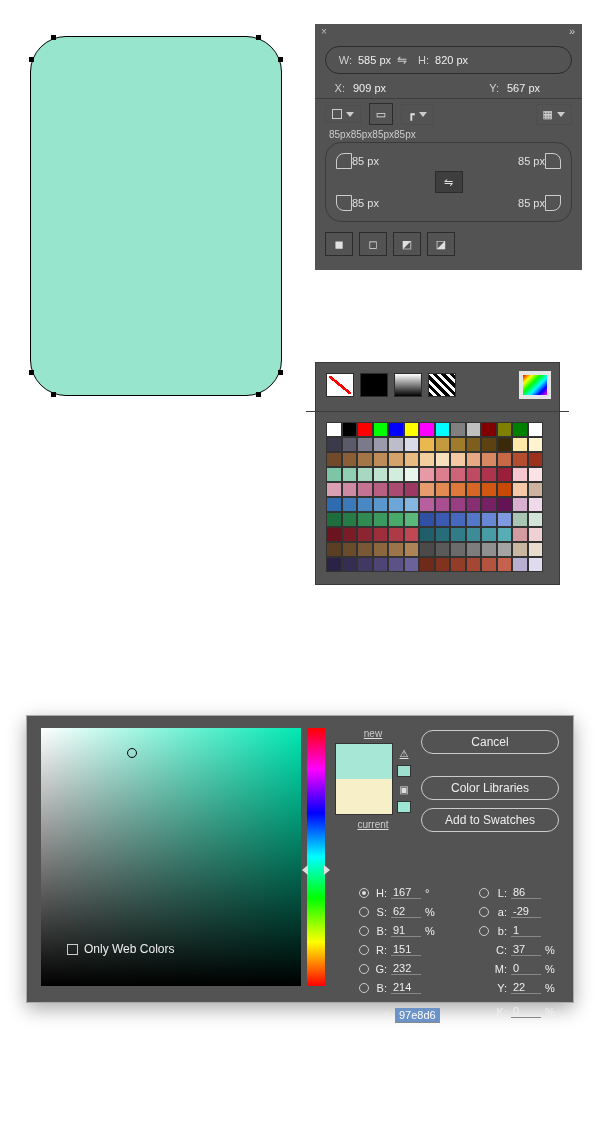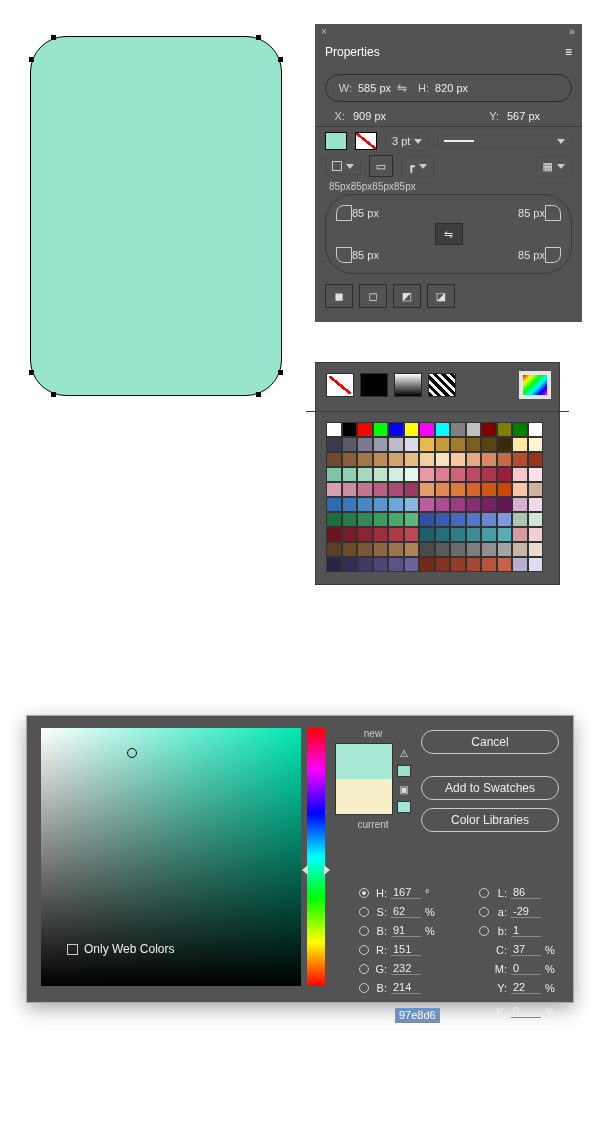--- a/index.html
+++ b/index.html
@@ -55,21 +55,21 @@
   .link-ic{font-size:12px;color:#ccc;}
   .sep{height:1px;background:#3d3d3d;margin:4px -10px;}
   .fill-sw{width:22px;height:18px;border:1px solid #000;background:#97e5cd;}
   .stroke-sw{width:22px;height:18px;border:1px solid #000;background:#fff;position:relative;}
   .stroke-sw::after{content:"";position:absolute;left:0;top:0;right:0;bottom:0;
     background:linear-gradient(to top right,transparent 45%,#f00 45%,#f00 55%,transparent 55%);}
   .dd{display:flex;align-items:center;border:1px solid #2c2c2c20;padding:3px 6px;gap:4px;}
   .dd .car{font-size:9px;color:#ccc;}
   .ic-btn{width:24px;height:22px;border:1px solid #2c2c2c;display:flex;align-items:center;justify-content:center;background:#535353;}
   .small-lab{font-size:10px;color:#ccc;margin:4px 0 2px 4px;}
-  .corners{border:1px solid #3a3a3a;border-radius:28px;padding:8px 10px;}
+  .corners{border:1px solid #3a3a3a;border-radius:16px;padding:8px 10px;}
   .corners-row{display:flex;align-items:center;justify-content:space-between;margin:2px 0;}
   .corner-ic{width:16px;height:16px;border:1px solid #ccc;}
   .corner-ic.tl{border-radius:8px 0 0 0;} .corner-ic.tr{border-radius:0 8px 0 0;}
   .corner-ic.bl{border-radius:0 0 0 8px;} .corner-ic.br{border-radius:0 0 8px 0;}
   .link-box{width:28px;height:22px;background:#3e3e3e;border:1px solid #2c2c2c;display:flex;align-items:center;justify-content:center;}
   .path-row{display:flex;gap:6px;margin-top:10px;}
   .path-btn{width:28px;height:24px;background:#535353;border:1px solid #2c2c2c;display:flex;align-items:center;justify-content:center;}
 
   
   .fill-pop{position:absolute;left:315px;top:362px;width:245px;background:#535353;border:1px solid #3a3a3a;}
@@ -100,21 +100,21 @@
     background:
       linear-gradient(to top, #000, transparent),
       linear-gradient(to right, #fff, #00e8b3);}
   .cp-cursor{position:absolute;width:10px;height:10px;border:1.2px solid #000;border-radius:50%;
     left:86px;top:20px;}
   .hue{width:18px;height:258px;background:linear-gradient(to bottom,
     #f00,#f0f 16%,#00f 33%,#0ff 50%,#0f0 66%,#ff0 83%,#f00);position:relative;}
   .hue-mark{position:absolute;left:-5px;right:-5px;top:137px;display:flex;justify-content:space-between;}
   .hue-mark span{width:0;height:0;border-top:5px solid transparent;border-bottom:5px solid transparent;}
   .hue-mark .l{border-left:6px solid #ddd;} .hue-mark .r{border-right:6px solid #ddd;}
-  .cp-mid{display:flex;flex-direction:column;align-items:center;gap:4px;width:72px;}
+  .cp-mid{display:flex;flex-direction:column;align-items:center;gap:4px;width:72px;text-decoration:underline;}
   .cp-mid .nc{width:58px;height:72px;border:1px solid #333;display:flex;flex-direction:column;}
   .nc .nw{flex:1;background:#a6e7d6;} .nc .cu{flex:1;background:#f7efc8;}
   .mid-lbl{font-size:10px;color:#ccc;}
   .warn-col{display:flex;flex-direction:column;gap:6px;margin-top:4px;}
   .warn-ic{width:14px;height:12px;display:flex;align-items:center;justify-content:center;font-size:10px;}
   .warn-sw{width:14px;height:12px;border:1px solid #333;}
   .cp-right{display:flex;flex-direction:column;gap:8px;width:150px;margin-top:2px;}
   .cp-btn{height:24px;border:1px solid #ccc;border-radius:14px;background:transparent;color:#eee;
     font-size:12px;display:flex;align-items:center;justify-content:center;}
   .val-grid{display:grid;grid-template-columns:92px 92px;column-gap:28px;row-gap:6px; width:220px;}
@@ -146,24 +146,20 @@
     <span class="hnd bl"></span>
     <span class="hnd br"></span>
   </div>
 </div>
 
 <div class="props">
   <div class="panel-head">
     <span class="x">×</span>
     <span class="menu-dots">»</span>
   </div>
-  <div class="panel-tab">
-    <span>Properties</span>
-    <span>≡</span>
-  </div>
   <div class="panel-body">
 
     <div class="chip">
       <span class="lab">W:</span>
       <span class="txtval">585 px</span>
       <span class="link-ic">⇋</span>
       <span class="lab">H:</span>
       <span class="txtval">820 px</span>
     </div>
 
@@ -171,32 +167,20 @@
       <span class="lab">X:</span>
       <span class="txtval">909 px</span>
       <span style="flex:1"></span>
       <span class="lab">Y:</span>
       <span class="txtval">567 px</span>
       <span style="width:20px"></span>
     </div>
 
     <div class="sep"></div>
 
-    <div class="field-row">
-      <span class="fill-sw"></span>
-      <span class="stroke-sw"></span>
-      <span class="dd">
-        <span>3 pt</span>
-        <span class="car tri"></span>
-      </span>
-      <span class="dd" style="flex:1;justify-content:space-between;">
-        <span style="width:30px;border-top:2px solid #eee;"></span>
-        <span class="car tri"></span>
-      </span>
-    </div>
     <div class="field-row">
       <span class="dd">
           <span style="width:10px;height:10px;border:1px solid #ccc;"></span>
           <span class="car tri"></span>
         </span>
       <span class="ic-btn">▭</span>
       <span class="dd">
           <span>┏</span>
           <span class="car tri"></span>
         </span>
@@ -437,22 +421,22 @@
           <span class="warn-ic">▣</span>
           <span class="warn-sw" style="background:#9ee6d4"></span>
         </div>
       </div>
       <span class="mid-lbl">current</span>
     </div>
 
     <div class="cp-right">
       <div class="cp-btn">Cancel</div>
       <div style="height:6px"></div>
+      <div class="cp-btn">Color Libraries</div>
       <div class="cp-btn">Add to Swatches</div>
-      <div class="cp-btn">Color Libraries</div>
     </div>
   </div>
 
   <div style="position:absolute;left:332px;top:170px;">
     <div class="val-grid">
       <div class="val">
           <span class="radio on"></span>
           <span class="vlab">H:</span>
           <span class="vline">167</span>
           <span class="vunit">°</span>

